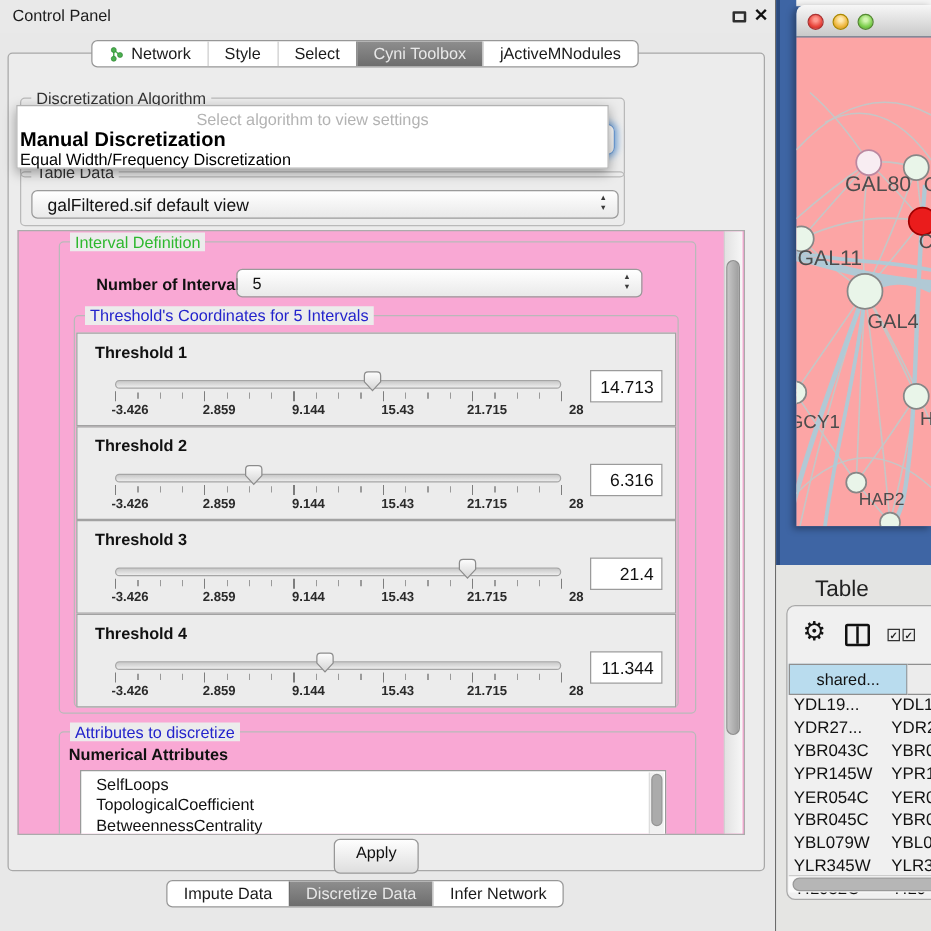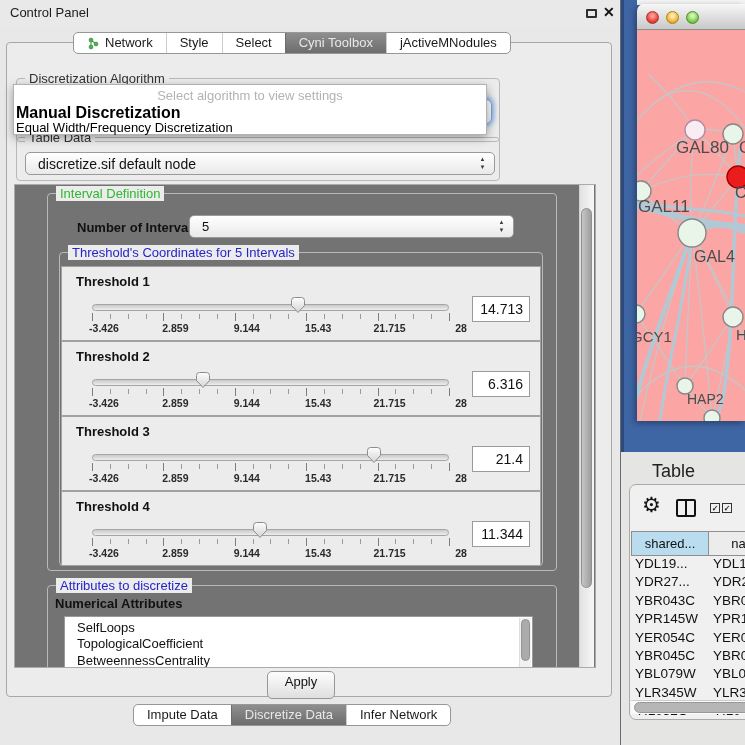--- a/index.html
+++ b/index.html
@@ -36,21 +36,21 @@
 
   .focus-combo { left:26px; top:99px; width:466px; height:25px; border:1px solid #6f9fd8; border-radius:6px;
                  background:linear-gradient(#fff,#ececec); box-shadow:0 0 5px 2px rgba(92,152,219,.75); z-index:1; }
 
   .popup { left:13px; top:84px; width:474px; height:51px; background:#fff; border:1px solid #b2b2b2;
            box-shadow:0 3px 9px rgba(0,0,0,.35); z-index:40; }
   .popup .hint { position:absolute; top:3px; left:0; width:100%; text-align:center; color:#b3b3b3; font-size:13px; }
   .popup .opt1 { position:absolute; top:19px; left:2px; font-size:16px; font-weight:bold; color:#000; white-space:nowrap; }
   .popup .opt2 { position:absolute; top:35px; left:2px; font-size:13px; color:#000; white-space:nowrap; }
 
-  .scrollpane { left:14px; top:184px; width:582px; height:484px; border:1px solid #ababab; background:#737373; overflow:hidden; }
+  .scrollpane { left:14px; top:184px; width:582px; height:484px; border:1px solid #ababab; background:#f9a8d4; overflow:hidden; }
   .vsb-track { position:absolute; right:1px; top:0; width:15px; height:482px; background:linear-gradient(to right,#e2e2e2,#f7f7f7); border-left:1px solid #d2d2d2; }
   .vsb-thumb { position:absolute; right:2px; top:23px; width:11px; height:380px; background:linear-gradient(to right,#c6c6c6,#9e9e9e); border:1px solid #8f8f8f; border-radius:6px; }
 
   .lbl-bold { font-weight:bold; font-size:13px; color:#111; white-space:nowrap; }
 
   .tblock { position:absolute; left:1px; width:480px; height:75px; border:1px solid #a2a2a2; background:#ececec; }
   .tblock .tlabel { position:absolute; left:14px; top:7px; }
   .scale { position:absolute; left:30px; top:0; width:357px; height:75px; }
   .track { position:absolute; left:0; top:37px; width:357px; height:7px; border:1px solid #a5a5a5; border-radius:4px;
            background:linear-gradient(#c9c9c9,#ededed); }
@@ -91,21 +91,21 @@
 
   .tp-area { left:621px; top:452px; width:124px; height:293px; background:#e5e5e3; }
   .tp-title { left:652px; top:461px; font-size:18px; color:#222; }
   .tp-box { left:629px; top:484px; width:130px; height:236px; background:#f0f0f0; border:1px solid #a9a9a9; border-radius:7px; overflow:hidden; }
   .gear { position:absolute; left:12px; top:8px; font-size:21px; color:#141414; }
   .colico { position:absolute; left:46px; top:14px; width:20px; height:18px; border:2px solid #111; border-radius:2px; }
   .colico::after { content:""; position:absolute; left:7px; top:0; width:2px; height:14px; background:#111; }
   .chk { position:absolute; top:18px; width:10px; height:10px; border:1.5px solid #333; font-size:8px; line-height:9px; text-align:center; color:#222; font-weight:bold; }
   .tp-header { position:absolute; left:1px; top:46px; height:25px; display:flex; }
   .tp-header .hc { border:1px solid #8f8f8f; border-left:none; font-size:13px; color:#111; text-align:center; line-height:23px; overflow:hidden; white-space:nowrap; }
-  .tp-header .hc.c1 { width:78px; background:#b9dcee; border-left:1px solid #8f8f8f; }
+  .tp-header .hc.c1 { width:95px; background:#b9dcee; border-left:1px solid #8f8f8f; }
   .tp-header .hc.c2 { width:60px; background:#ececec; }
   .tp-rows { position:absolute; left:1px; top:71px; width:140px; }
   .trow { display:flex; height:18.4px; font-size:13.5px; color:#111; }
   .trow .c1 { width:78px; padding-left:4px; white-space:nowrap; overflow:hidden; }
   .trow .c2 { width:60px; padding-left:4px; white-space:nowrap; overflow:hidden; }
   .hsb { position:absolute; left:1px; top:215px; width:128px; height:14px; background:#fafafa; border-top:1px solid #cccccc; }
   .hsb .th { position:absolute; left:3px; top:1px; width:122px; height:11px; background:#b6b6b6; border:1px solid #989898; border-radius:6px; }
 
   svg text { font-family:"Liberation Sans",sans-serif; fill:#4c4c4c; }
   .nicon circle { fill:#49b04e; stroke:#2e7d32; stroke-width:.5; }
@@ -159,21 +159,21 @@
   </div>
 
   <div class="group" style="left:16px;top:78px;width:484px;height:64px;">
     <span class="glabel dark">Discretization Algorithm</span>
   </div>
   <div class="abs focus-combo"></div>
 
   <div class="group" style="left:16px;top:137px;width:484px;height:44px;">
     <span class="glabel dark">Table Data</span>
     <div class="combo" style="left:8px;top:14px;width:470px;height:23px;">
-      <span class="ctext" style="font-size:14px;line-height:22px;">discretize.sif default node</span>
+      <span class="ctext" style="font-size:14px;line-height:22px;">galFiltered.sif default view</span>
       <span class="spin">
           <i>▲</i>
           <i>▼</i>
         </span>
     </div>
   </div>
 
   <div class="abs popup">
     <div class="hint">Select algorithm to view settings</div>
     <div class="opt1">Manual Discretization</div>

